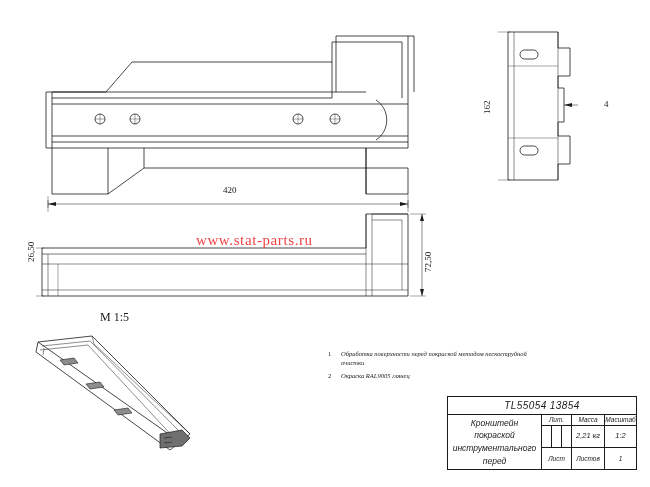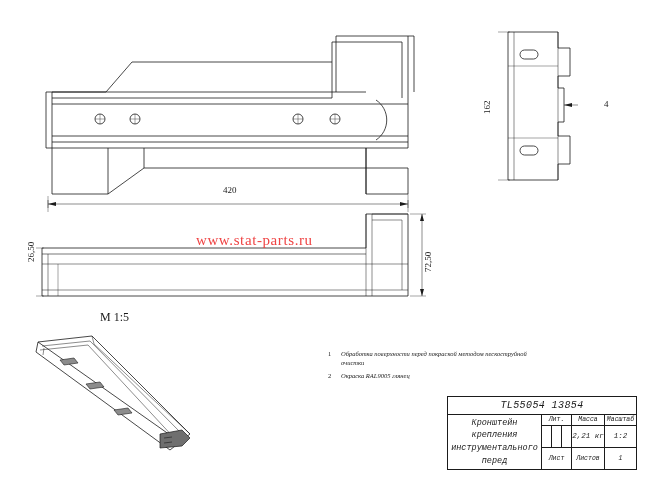--- a/index.html
+++ b/index.html
@@ -61,21 +61,21 @@
 
   
   #titleblock {
     position: absolute;
     left: 447px;
     top: 396px;
     width: 190px;
     height: 74px;
     border: 1px solid #1b1b1b;
     box-sizing: border-box;
-    font-family: Liberation Mono, monospace;
+    font-family: Liberation Sans, sans-serif;
     color: #1a1a1a;
   }
   #tb-code {
     position: absolute;
     left: 0; top: 0; right: 0;
     height: 18px;
     border-bottom: 1px solid #1b1b1b;
     box-sizing: border-box;
     display: flex;
     align-items: center;
@@ -282,21 +282,21 @@
     <div class="note-row" style="margin-top:3px;">
       <span class="note-num">2</span>
       <span class="note-text">Окраска RAL9005 глянец</span>
     </div>
   </div>
 
   <div id="titleblock">
     <div id="tb-code">TL55054 13854</div>
     <div id="tb-body">
       <div id="tb-name">
-        <span>Кронштейн крепления</span>
+        <span>Кронштейн покраской</span>
         <span>инструментального</span>
         <span>перед</span>
       </div>
       <div id="tb-right">
         <div class="tb-r1">
           <div class="tb-c c-lit">Лит.</div>
           <div class="tb-c c-mass">Масса</div>
           <div class="tb-c c-scale">Масштаб</div>
         </div>
         <div class="tb-r2">

